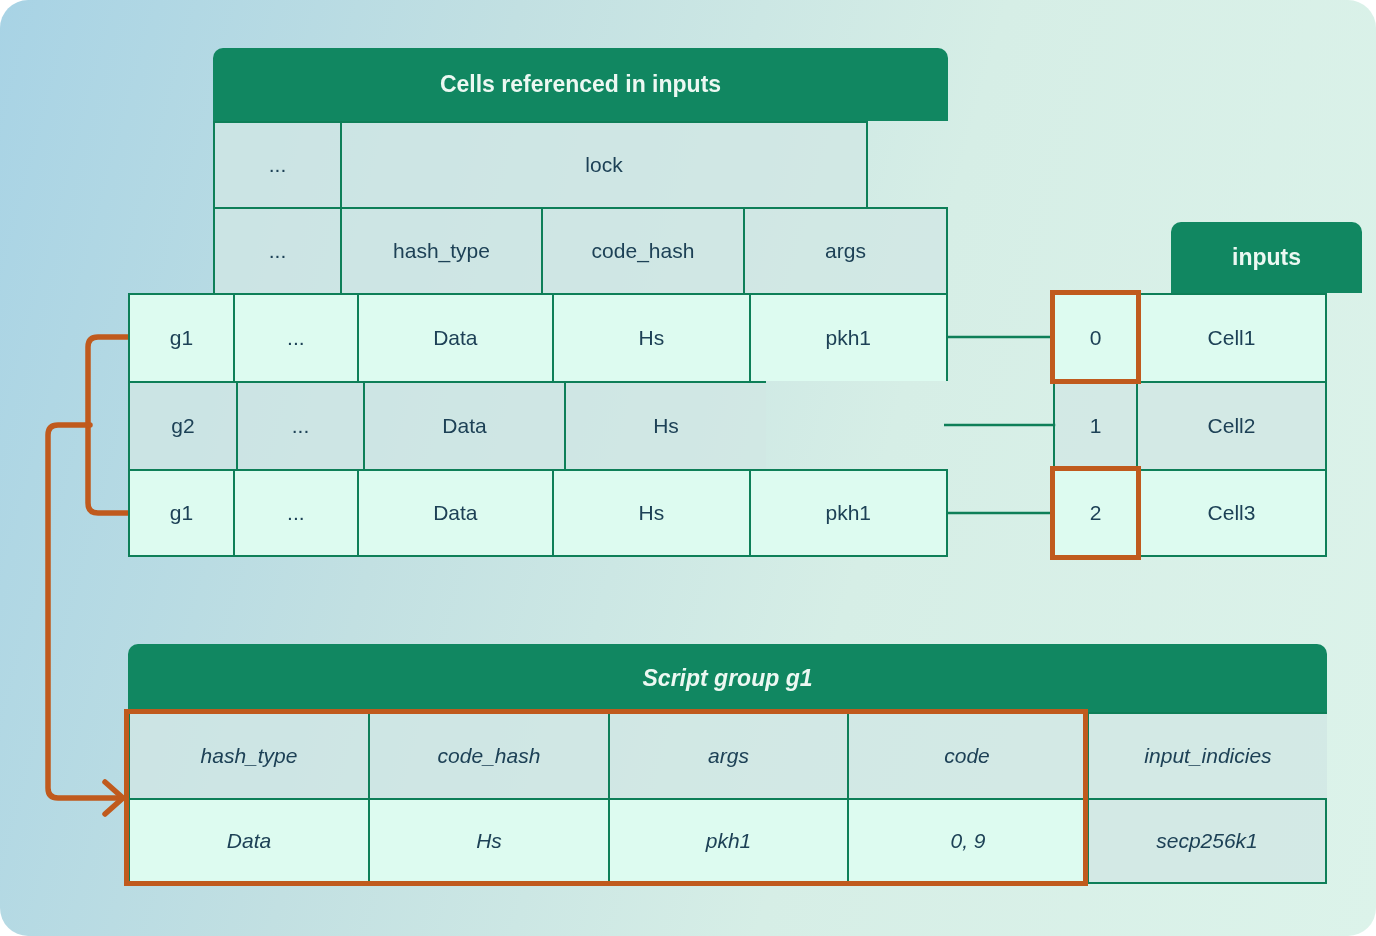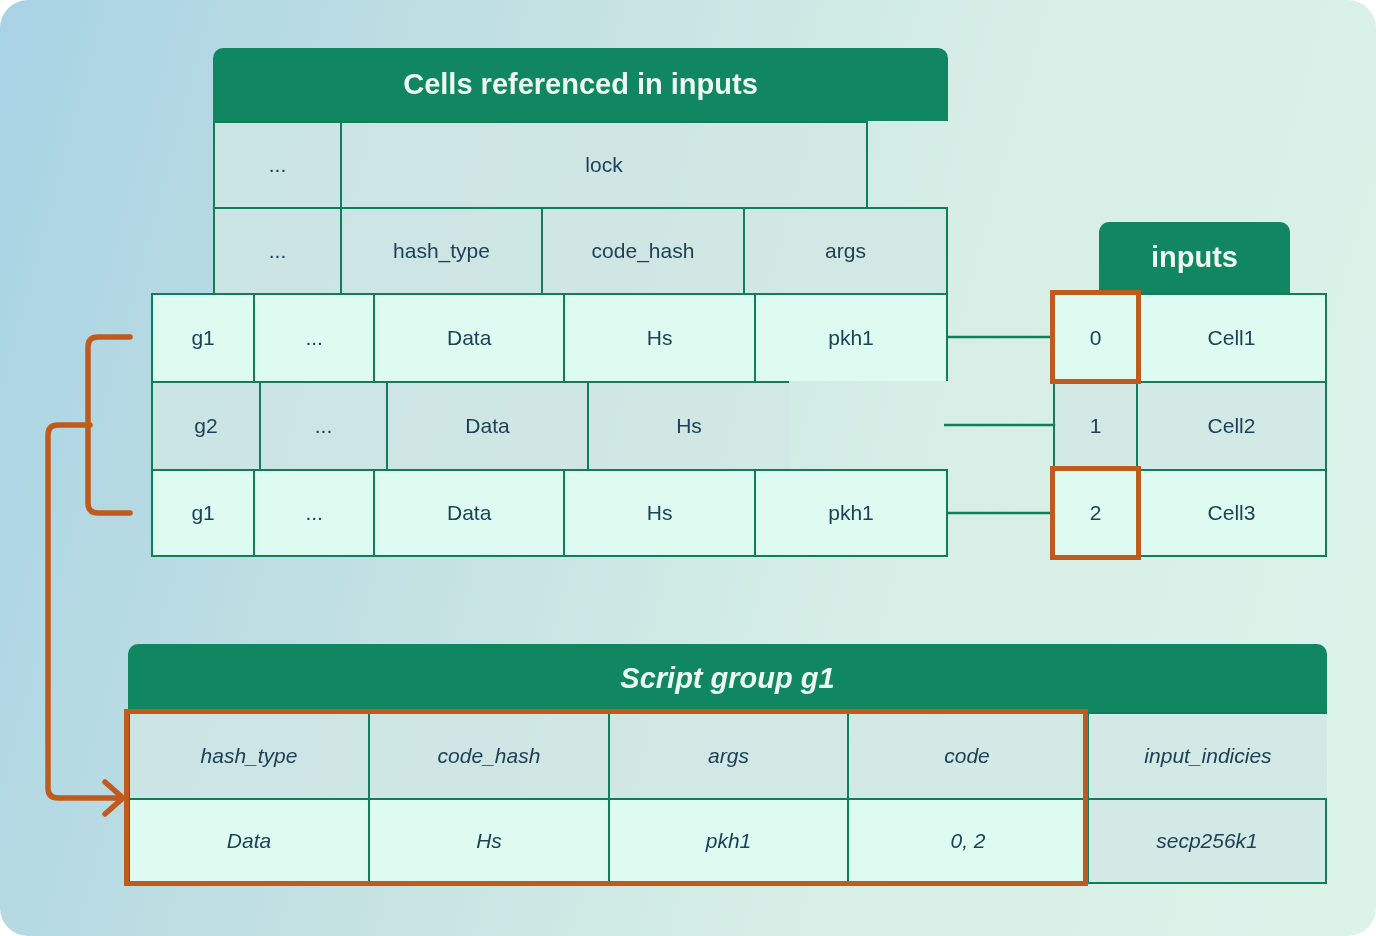--- a/index.html
+++ b/index.html
@@ -18,21 +18,21 @@
     width:1376px;height:936px;
     border-radius:28px;
     background:linear-gradient(105deg,#a8d3e5 0%,#c2e0e2 32%,#d6eee6 62%,#dcf3ea 100%);
     overflow:hidden;
   }
   .layer-lines{position:absolute;left:0;top:0;z-index:1;}
   .tbl{position:absolute;z-index:2;}
   .tbl-title{
     background:var(--green-header);
     color:var(--title-text);
-    font-weight:bold;font-size:29px;
+    font-weight:bold;font-size:23px;
     display:flex;align-items:center;justify-content:center;
     border-radius:10px 10px 0 0;
   }
   .t-row{display:flex;}
   .cell{
     box-sizing:border-box;
     border-top:2px solid var(--green-border);
     border-left:2px solid var(--green-border);
     display:flex;align-items:center;justify-content:center;
     font-size:21px;color:var(--text-dark);
@@ -40,24 +40,24 @@
   }
   .cell.last{border-right:2px solid var(--green-border);}
   .t-row.bottom .cell{border-bottom:2px solid var(--green-border);}
   .cell.mint{background:var(--mint);}
   
   .top-table{left:128px;top:48px;width:820px;}
   .top-table .tbl-title{margin-left:85px;width:735px;height:73px;}
   .top-table .row-a,.top-table .row-b{margin-left:85px;}
   .top-table .row-a .cell,.top-table .row-b .cell{height:86px;}
   .top-table .row-data .cell{height:88px;}
-  .w-g{width:108px;margin-left:23px;} .w-dots{width:127px;} .w-ht{width:201px;} .w-ch{width:202px;} .w-args{width:205px;} .w-lock{width:528px;}
+  .w-g{width:108px;} .w-dots{width:127px;} .w-ht{width:201px;} .w-ch{width:202px;} .w-args{width:205px;} .w-lock{width:528px;}
   
   .inputs-table{left:1053px;top:222px;width:274px;}
-  .inputs-table .tbl-title{margin-left:46px;width:191px;height:71px;}
+  .inputs-table .tbl-title{margin-left:118px;width:191px;height:71px;}
   .inputs-table .cell{height:88px;}
   .w-idx{width:83px;} .w-cell{width:191px;}
   
   .sg-table{left:128px;top:644px;width:1199px;font-style:italic;}
   .sg-table .tbl-title{width:1199px;height:68px;}
   .sg-table .cell{height:86px;}
   .w-c1{width:240px;} .w-c2{width:240px;} .w-c3{width:239px;} .w-c4{width:240px;} .w-c5{width:240px;}
   
   .hi-box{
     position:absolute;z-index:3;
@@ -152,21 +152,21 @@
       <div class="cell w-c2">code_hash</div>
       <div class="cell w-c3">args</div>
       <div class="cell w-c5 last">code</div>
       <div class="cell w-c4">input_indicies</div>
     </div>
 
     <div class="t-row bottom">
       <div class="cell w-c1 mint">Data</div>
       <div class="cell w-c2 mint">Hs</div>
       <div class="cell w-c3 mint">pkh1</div>
-      <div class="cell w-c4 mint">0, 2</div>
+      <div class="cell w-c4 mint">0, 9</div>
       <div class="cell w-c5 last">secp256k1</div>
     </div>
   </div>
 
   <div class="hi-box hi-idx0"></div>
   <div class="hi-box hi-idx2"></div>
   <div class="hi-box hi-group"></div>
 
 </div>
 

